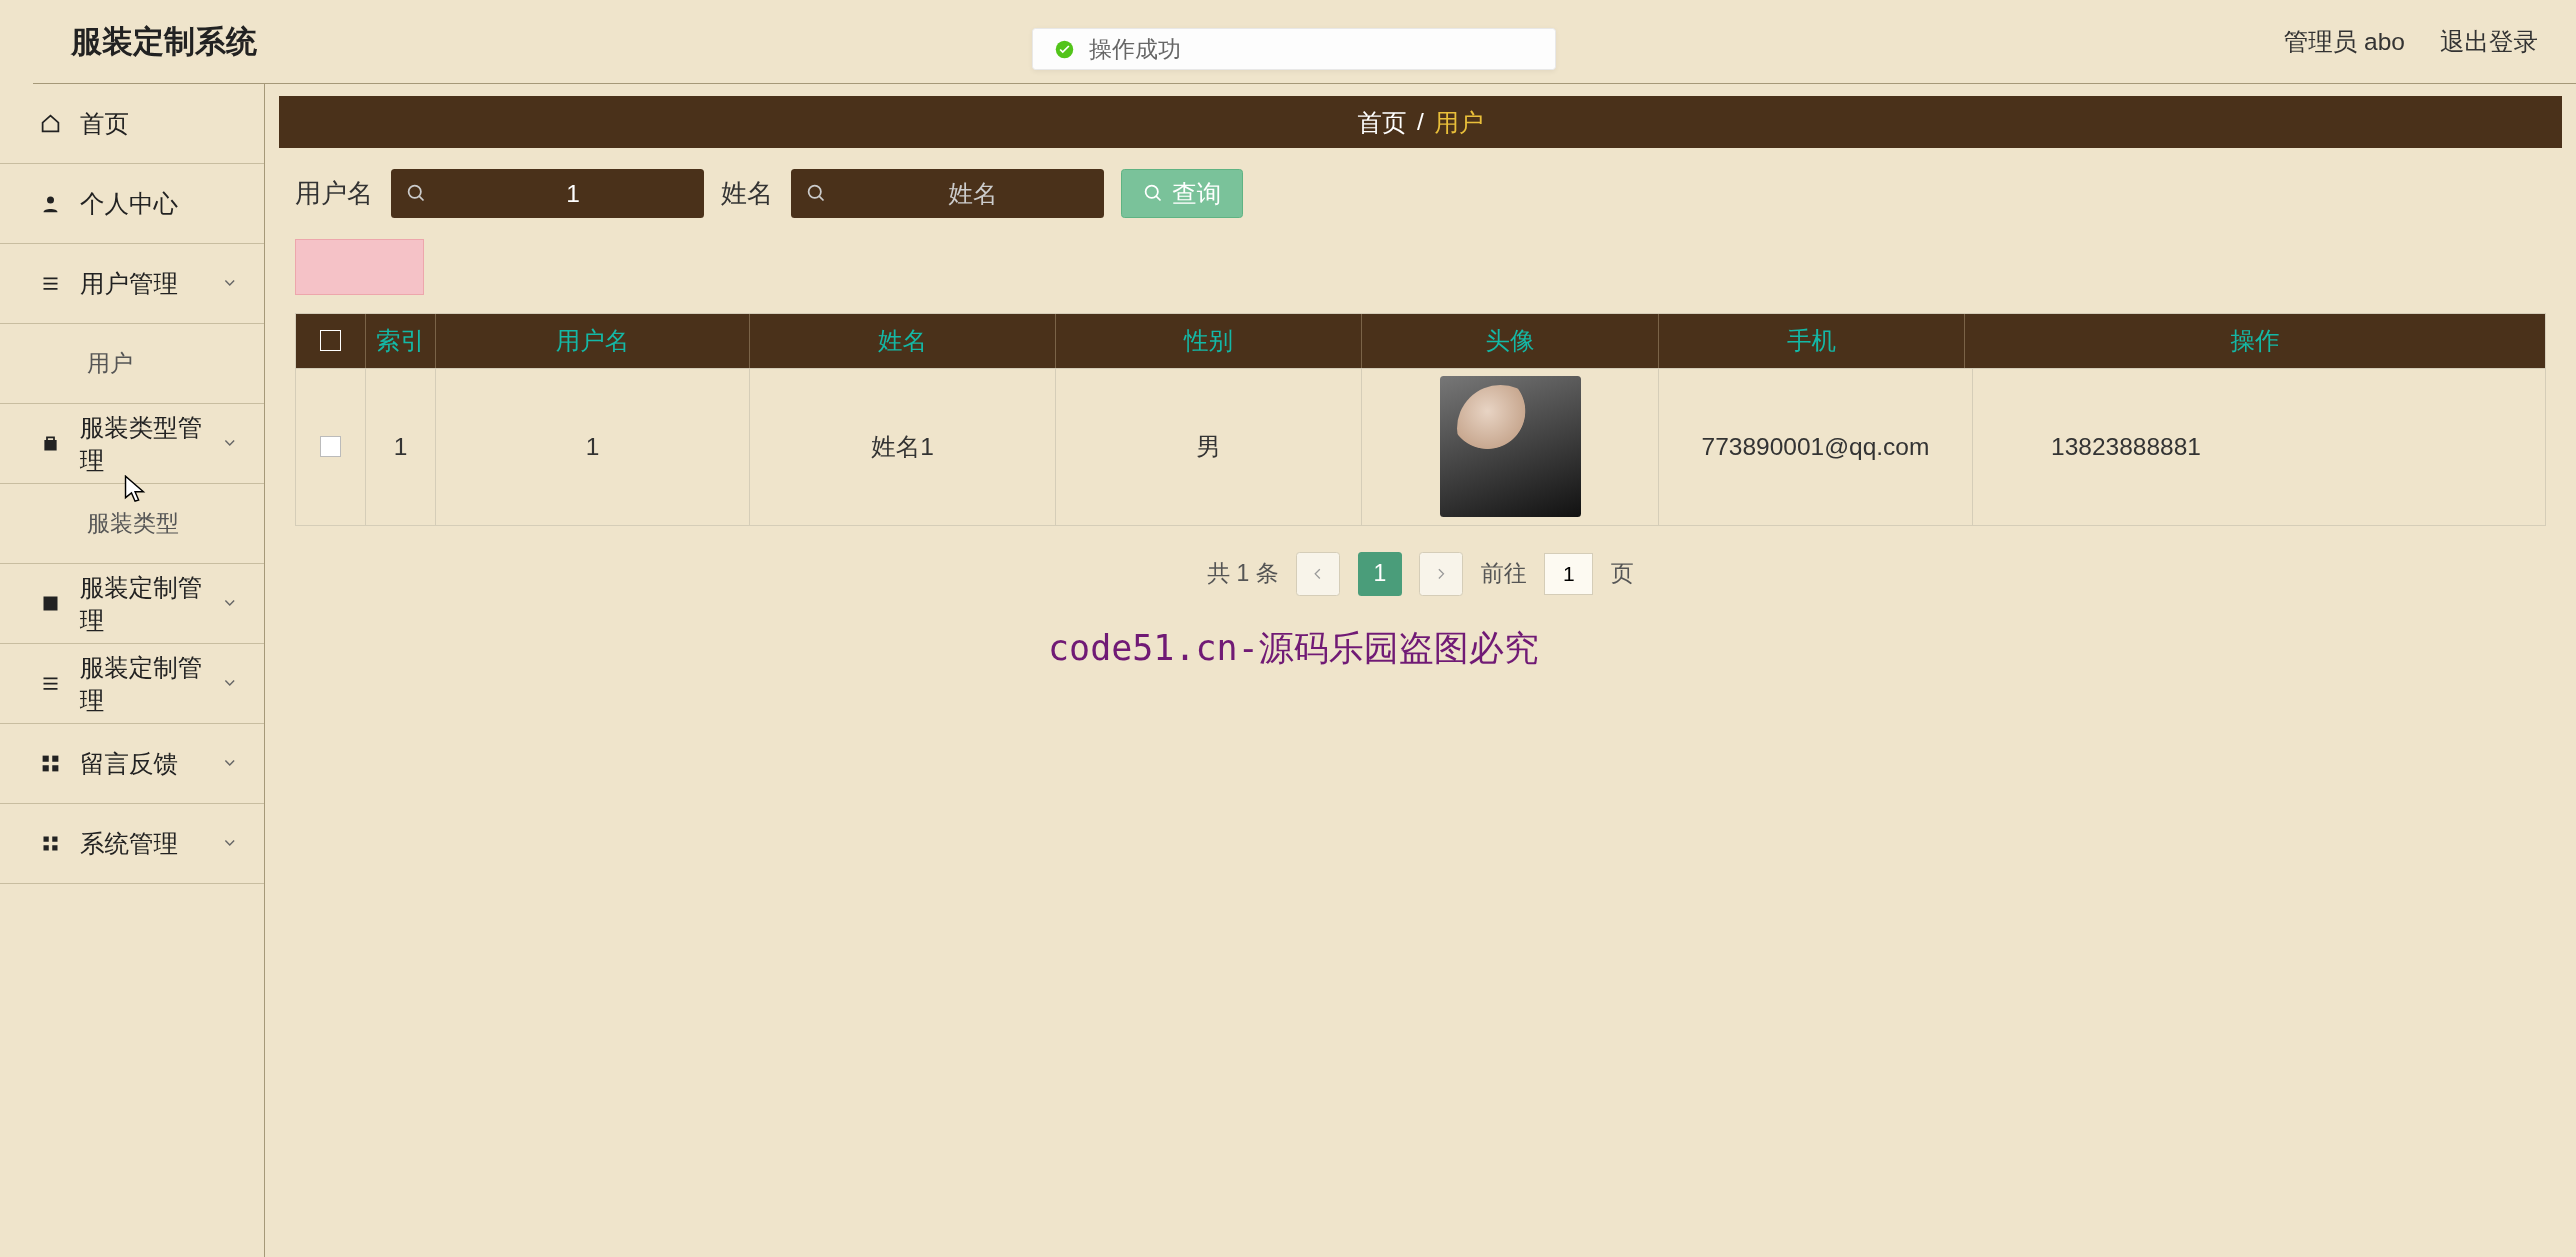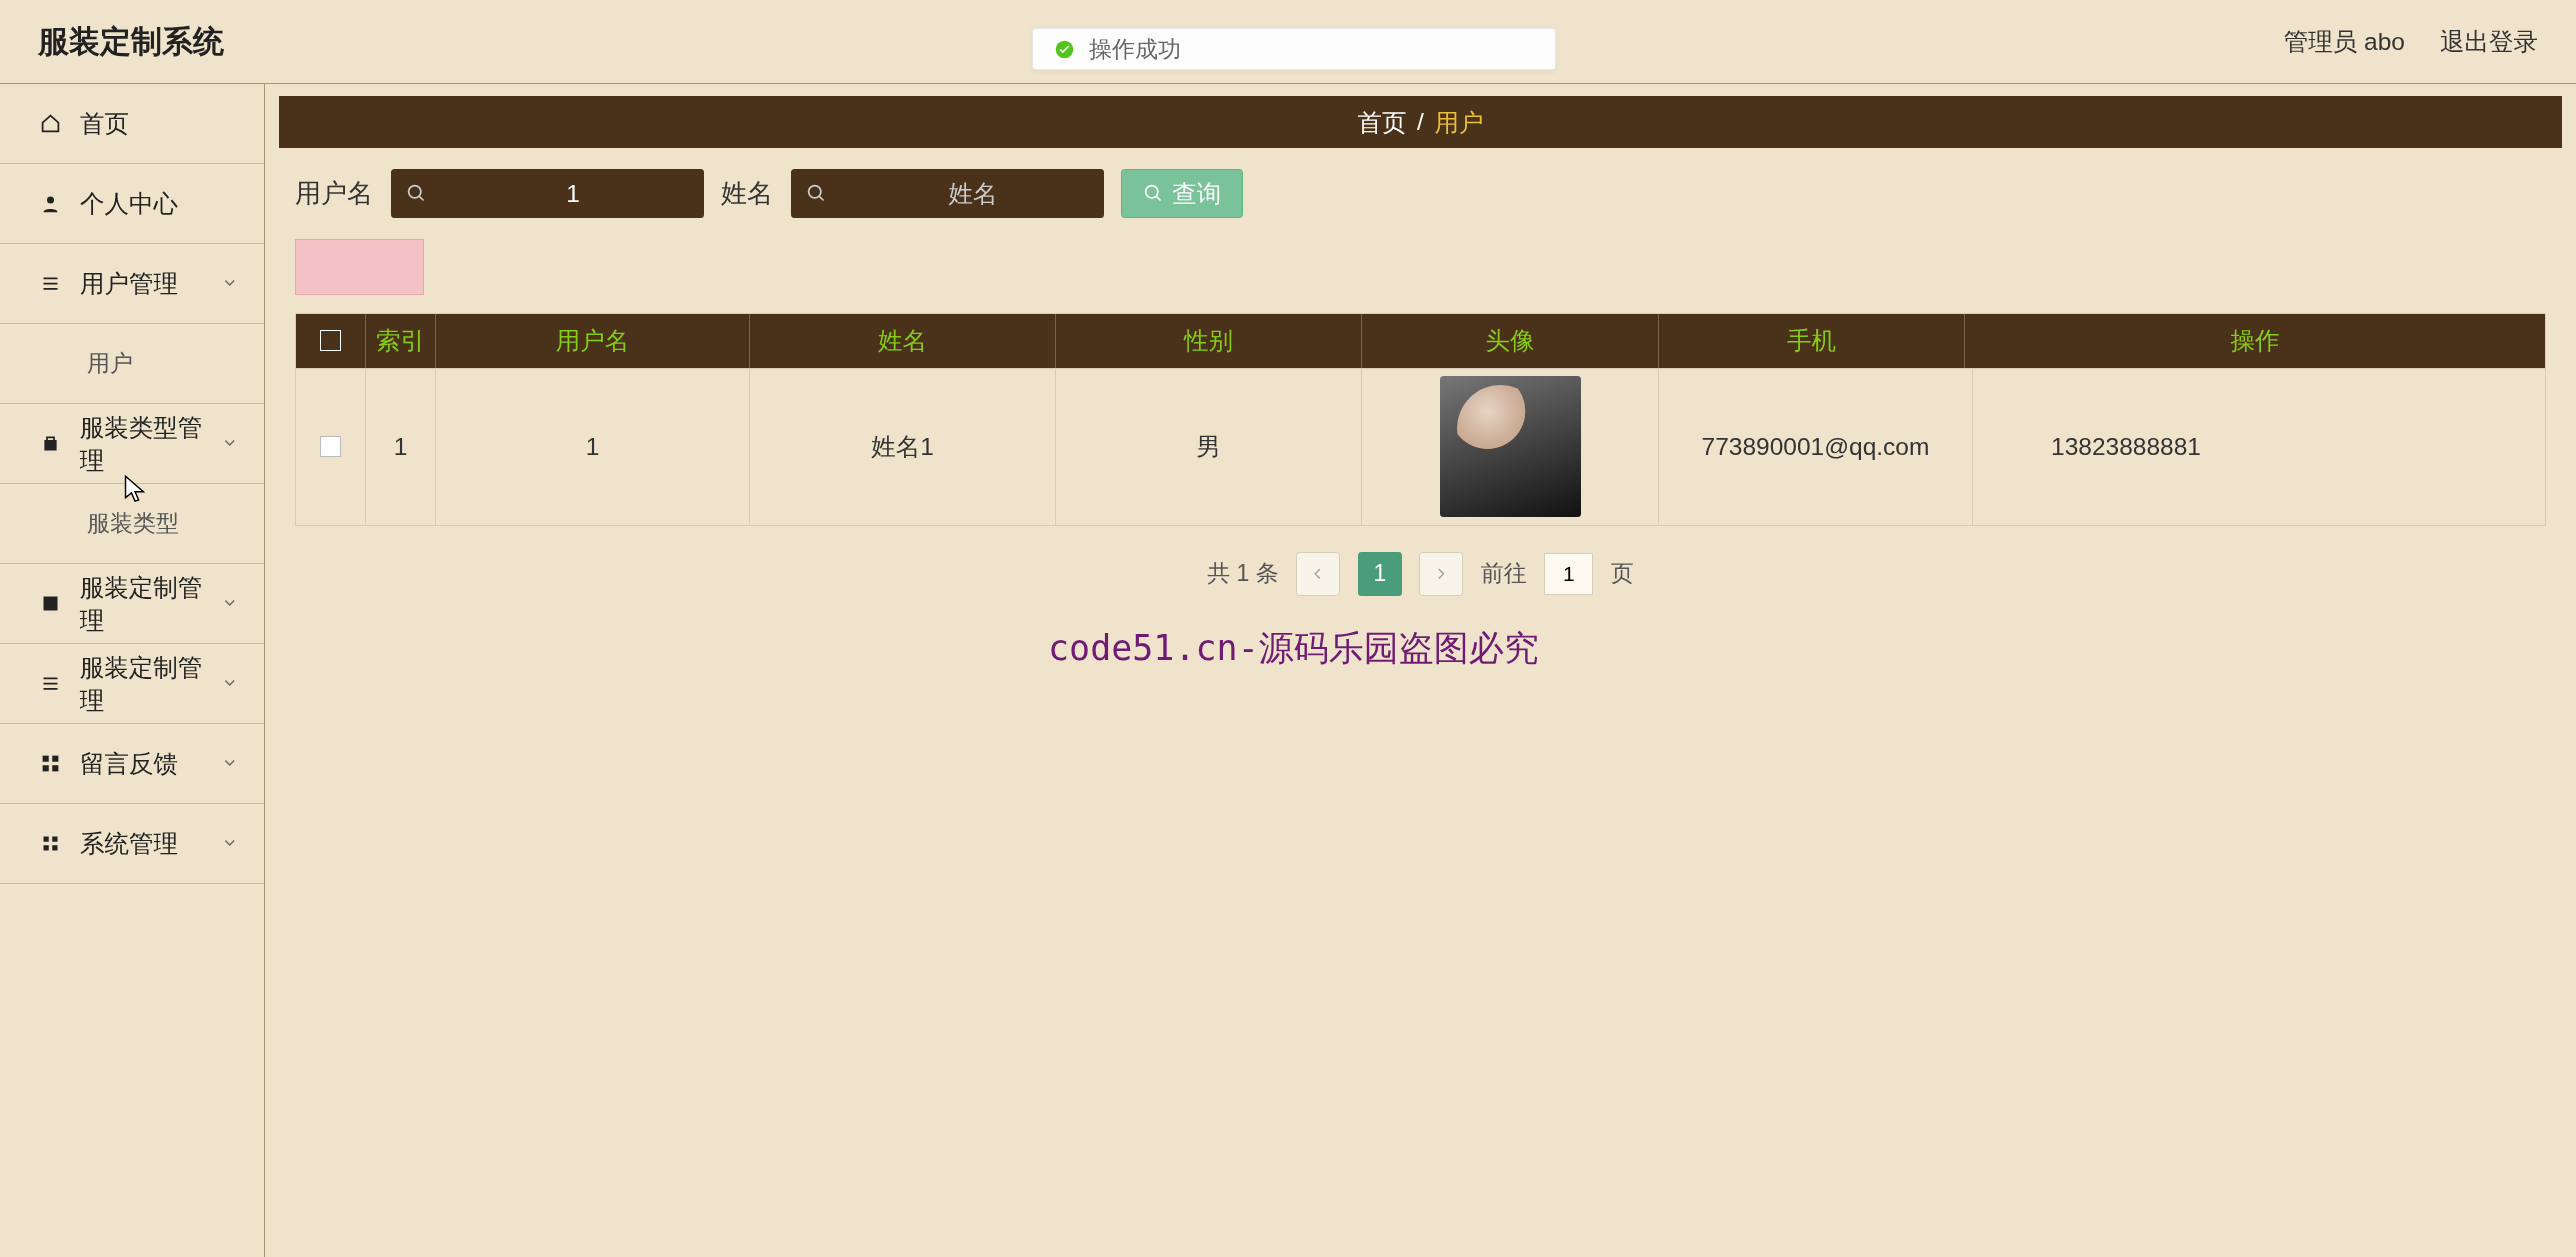--- a/index.html
+++ b/index.html
@@ -1,19 +1,19 @@
 <!DOCTYPE html>
 <html style="font-size:14px"><head>
 <meta charset="utf-8">
 <style>
 * { margin:0; padding:0; box-sizing:border-box; font-family:"Microsoft YaHei",Arial,sans-serif; }
 body { width:2576px; height:1257px; background:#efe4cb; font-size:23px; position:relative; }
 .watermark { position:absolute; inset:0; pointer-events:none; z-index:0; overflow:hidden; }
 .watermark span { position:absolute; color:rgba(0,0,0,0.08); font-size:26px; }
-.header { height:84px; background:#efe4cb; border-bottom:1.7px solid #a59878; display:flex; align-items:center; padding:0 38px; position:relative; z-index:2; }
+.header { height:84px; background:#efe4cb; border-bottom:1.7px solid #a59878; display:flex; align-items:center; padding:0 38px; position:relative; z-index:2;margin-left:33px; }
 .header-title { font-size:31px; font-weight:bold; color:#222; }
 .header-right { margin-left:auto; display:flex; gap:35px; color:#333; font-size:24.5px; }
 .toast { position:absolute; left:1032px; top:28px; width:524px; height:42px; background:#fdfdfd; border:0.9px solid #e8e8e8; display:flex; align-items:center; padding:0 21px; border-radius:3.5px; z-index:5; box-shadow:0 1.7px 5.2px rgba(0,0,0,0.05); }
 .toast svg { width:21px; height:21px; margin-right:14px; }
 .toast-text { color:#666; font-size:23px; }
 .body { display:flex; height:calc(100% - 84px); position:relative; z-index:2; }
 .sidebar { width:265px; background:#efe4cb; border-right:1.7px solid #a59878; }
 .menu-item { height:80px; display:flex; align-items:center; padding:0 38px; border-bottom:0.9px solid #c8bda0; color:#222; font-size:24.5px; position:relative; cursor:pointer; }
 .menu-item .icon { width:24.5px; height:24.5px; margin-right:17.5px; display:inline-flex; align-items:center; justify-content:center; }
 .menu-item.sub { padding-left:87px; font-size:23px; color:#555; }
@@ -23,21 +23,21 @@
 .breadcrumb .cur { color:#e9bf3a; }
 .search-row { display:flex; align-items:center; gap:17.5px; padding:21px 30px; }
 .s-label { font-size:26px; color:#333; }
 .s-input-wrap { position:relative; width:313px; height:49px; }
 .s-input-wrap svg { position:absolute; left:15.7px; top:14px; width:21px; height:21px; }
 .s-input { width:100%; height:100%; background:#4a311a; border:none; color:#fff; font-size:24.5px; padding-left:52px; text-align:center; border-radius:3.5px; }
 .s-input::placeholder { color:#ccc; }
 .btn-query { width:122px; height:49px; background:#7ac29a; border:0.9px solid #5fb383; color:#fff; font-size:24.5px; display:flex; align-items:center; justify-content:center; gap:8.7px; border-radius:3.5px; }
 .pink-box { margin:0 30px 17.5px 30px; width:129px; height:56px; background:#f5c2c7; border:0.9px solid #eda6ac; }
 .table { margin:0 30px; border:0.9px solid #d5cdb8; }
-.thead { display:flex; background:#4a311a; color:#84cc16; height:54px; }
+.thead { display:flex; background:#4a311a; color:#14b8a6; height:54px; }
 .th, .td { display:flex; align-items:center; justify-content:center; border-right:0.9px solid #7a6348; font-size:24.5px; }
 .thead .th:last-child, .trow .td:last-child { border-right:none; }
 .trow { display:flex; background:#efe4cb; border-top:0.9px solid #d5cdb8; min-height:157px; }
 .td { border-right:0.9px solid #d5cdb8; color:#333; }
 .col-chk{width:70px}.col-idx{width:70px}.col-user{width:314px}.col-name{width:306px}.col-sex{width:306px}.col-av{width:297px}.col-mail{width:314px}.col-phone{width:306px}.col-op{flex:1}
 .chk { width:21px; height:21px; border:1.7px solid #fff; }
 .chk.row { border-color:#bbb; background:#fff; }
 .avatar { width:141px; height:141px; background:linear-gradient(160deg,#777 0%,#444 50%,#111 100%); border-radius:3.5px; position:relative; overflow:hidden; }
 .avatar::after{content:"";position:absolute;width:87px;height:87px;border-radius:50%;background:radial-gradient(circle at 35% 30%,#e8d4c4 0%,#c8a890 45%,transparent 46%);left:17.5px;top:8.7px}
 .op-btn { height:49px; padding:0 21px; background:#4a311a; color:#fff; font-size:23px; display:inline-flex; align-items:center; gap:8.7px; margin:0 7px; border-radius:3.5px; }

